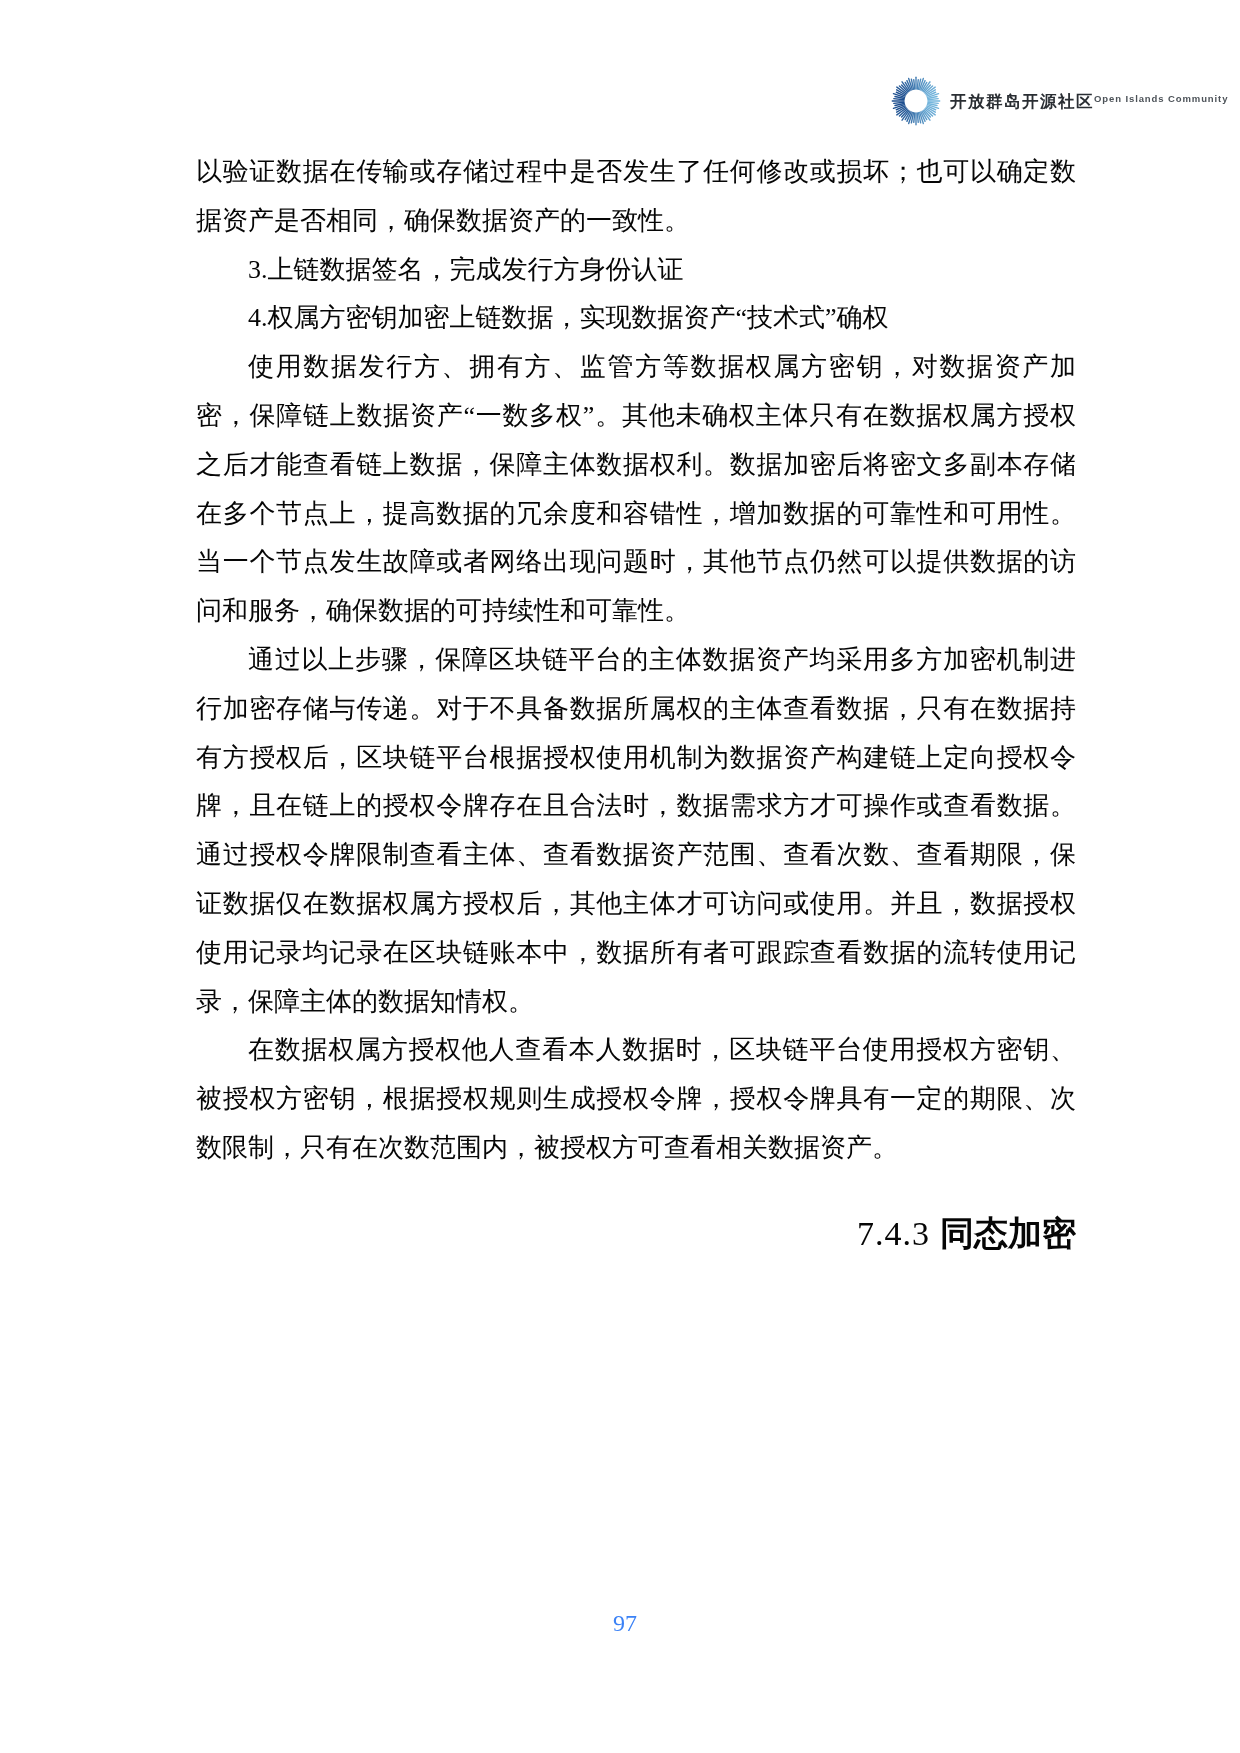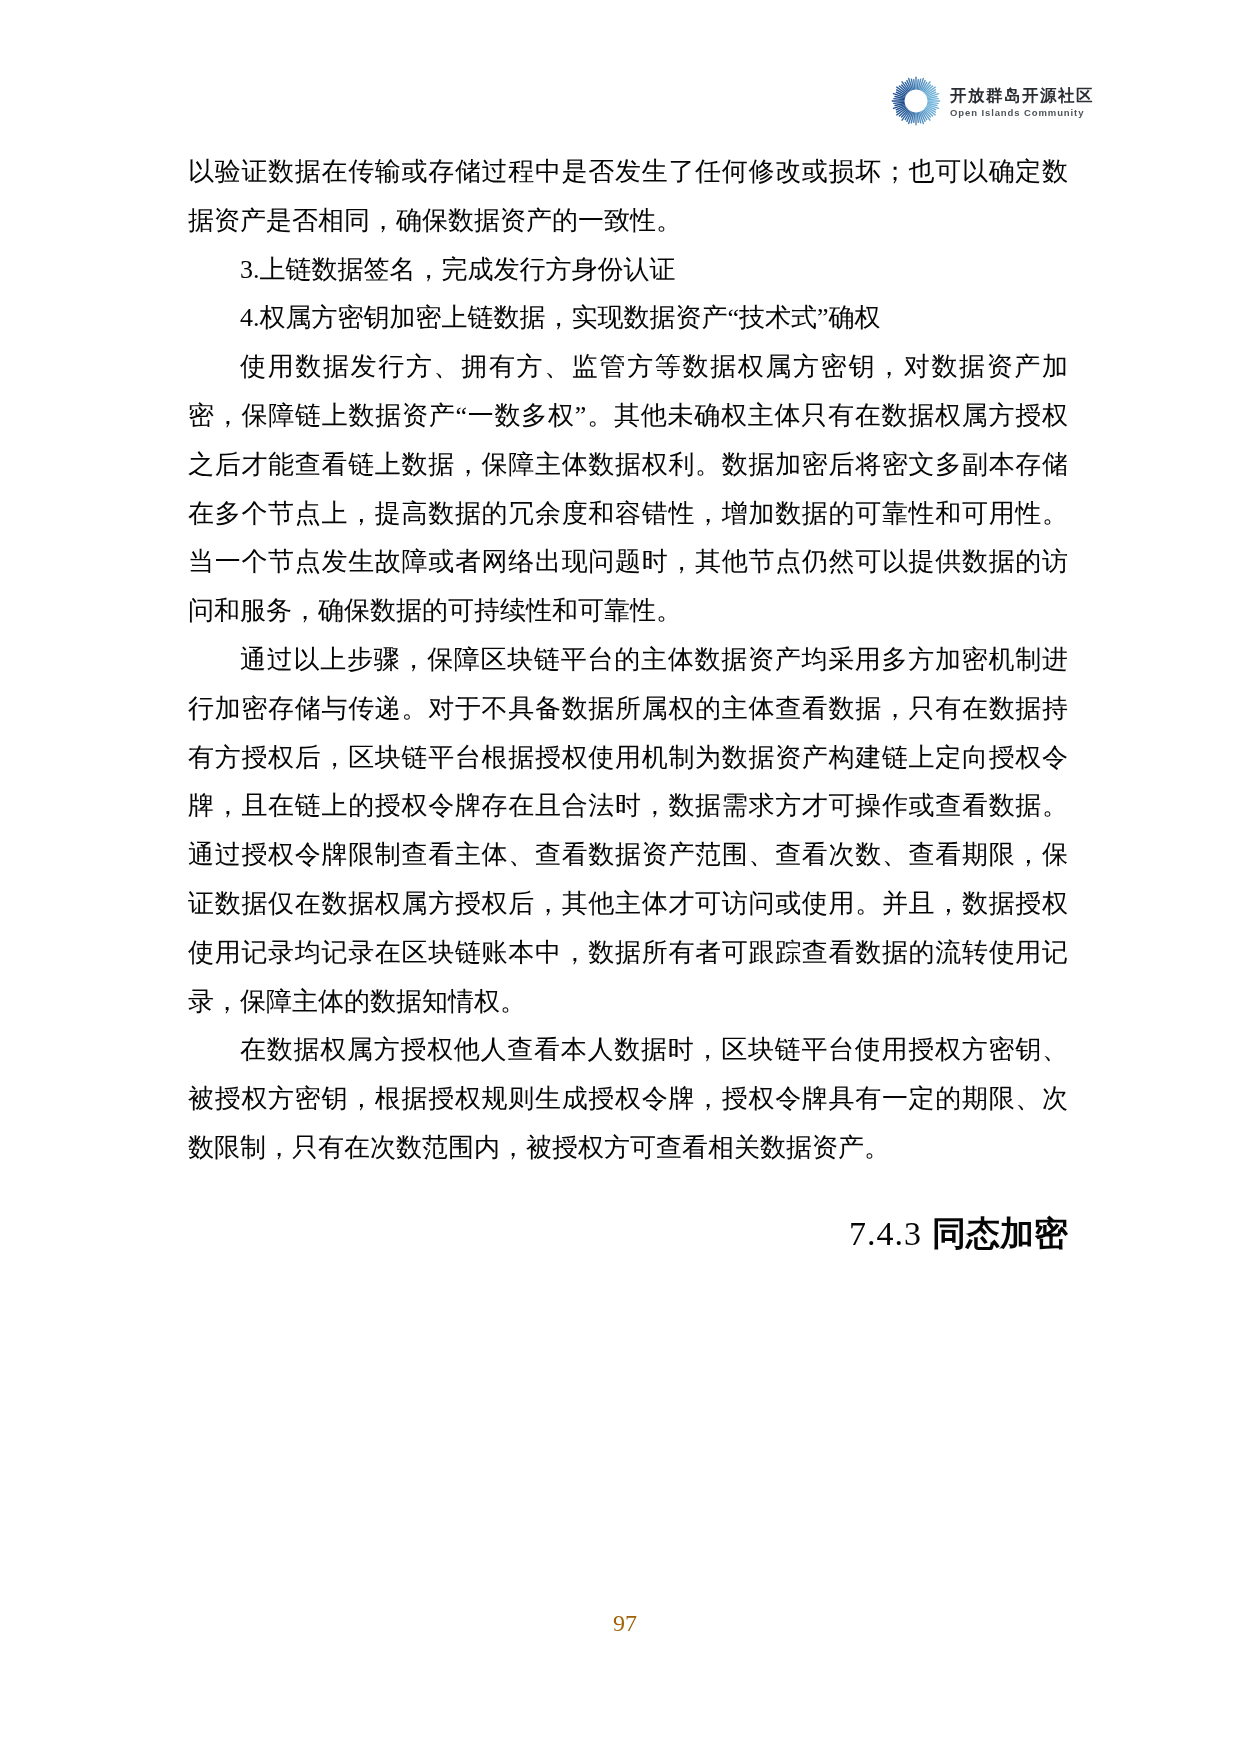--- a/index.html
+++ b/index.html
@@ -14,21 +14,21 @@
   
   .logo{
     position:absolute;
     top:76px;
     left:891px;
     display:flex;
     align-items:center;
     gap:9px;
   }
   .logo-icon{width:50px;height:50px;flex:0 0 auto;}
-  .logo-text{display:flex;flex-direction:column;justify-content:center;}
+  .logo-text{display:flex;justify-content:center;}
   .logo-cn{
     font-family:"Liberation Sans","DejaVu Sans",sans-serif;
     font-weight:700;
     font-size:16.5px;
     letter-spacing:1.5px;
     color:#2a2e33;
     white-space:nowrap;
     line-height:20px;
   }
   .logo-en{
@@ -36,21 +36,21 @@
     font-weight:700;
     font-size:9.5px;
     letter-spacing:0.9px;
     color:#4c5258;
     white-space:nowrap;
     margin-top:2px;
   }
   
   .bodytext{
     position:absolute;
-    left:188px;
+    left:196px;
     top:148px;
     width:880px;
     font-family:"Liberation Serif","DejaVu Serif",serif;
     font-size:26px;
     line-height:48.8px;
     text-align:justify;
     color:#060606;
   }
   .bodytext p{margin:0;text-indent:2em;}
   .bodytext p.noindent{text-indent:0;}
@@ -73,21 +73,21 @@
   }
   
   .pagenum{
     position:absolute;
     top:1610px;
     left:185px;
     width:880px;
     text-align:center;
     font-family:"Liberation Serif","DejaVu Serif",serif;
     font-size:24px;
-    color:#a16207;
+    color:#3b82f6;
   }
 </style>
 </head>
 <body>
 
 <div class="page">
 
   <div class="logo">
     <div class="logo-icon">
       <svg id="sunburst-svg" width="50" height="50" viewBox="0 0 50 50" aria-hidden="true">

